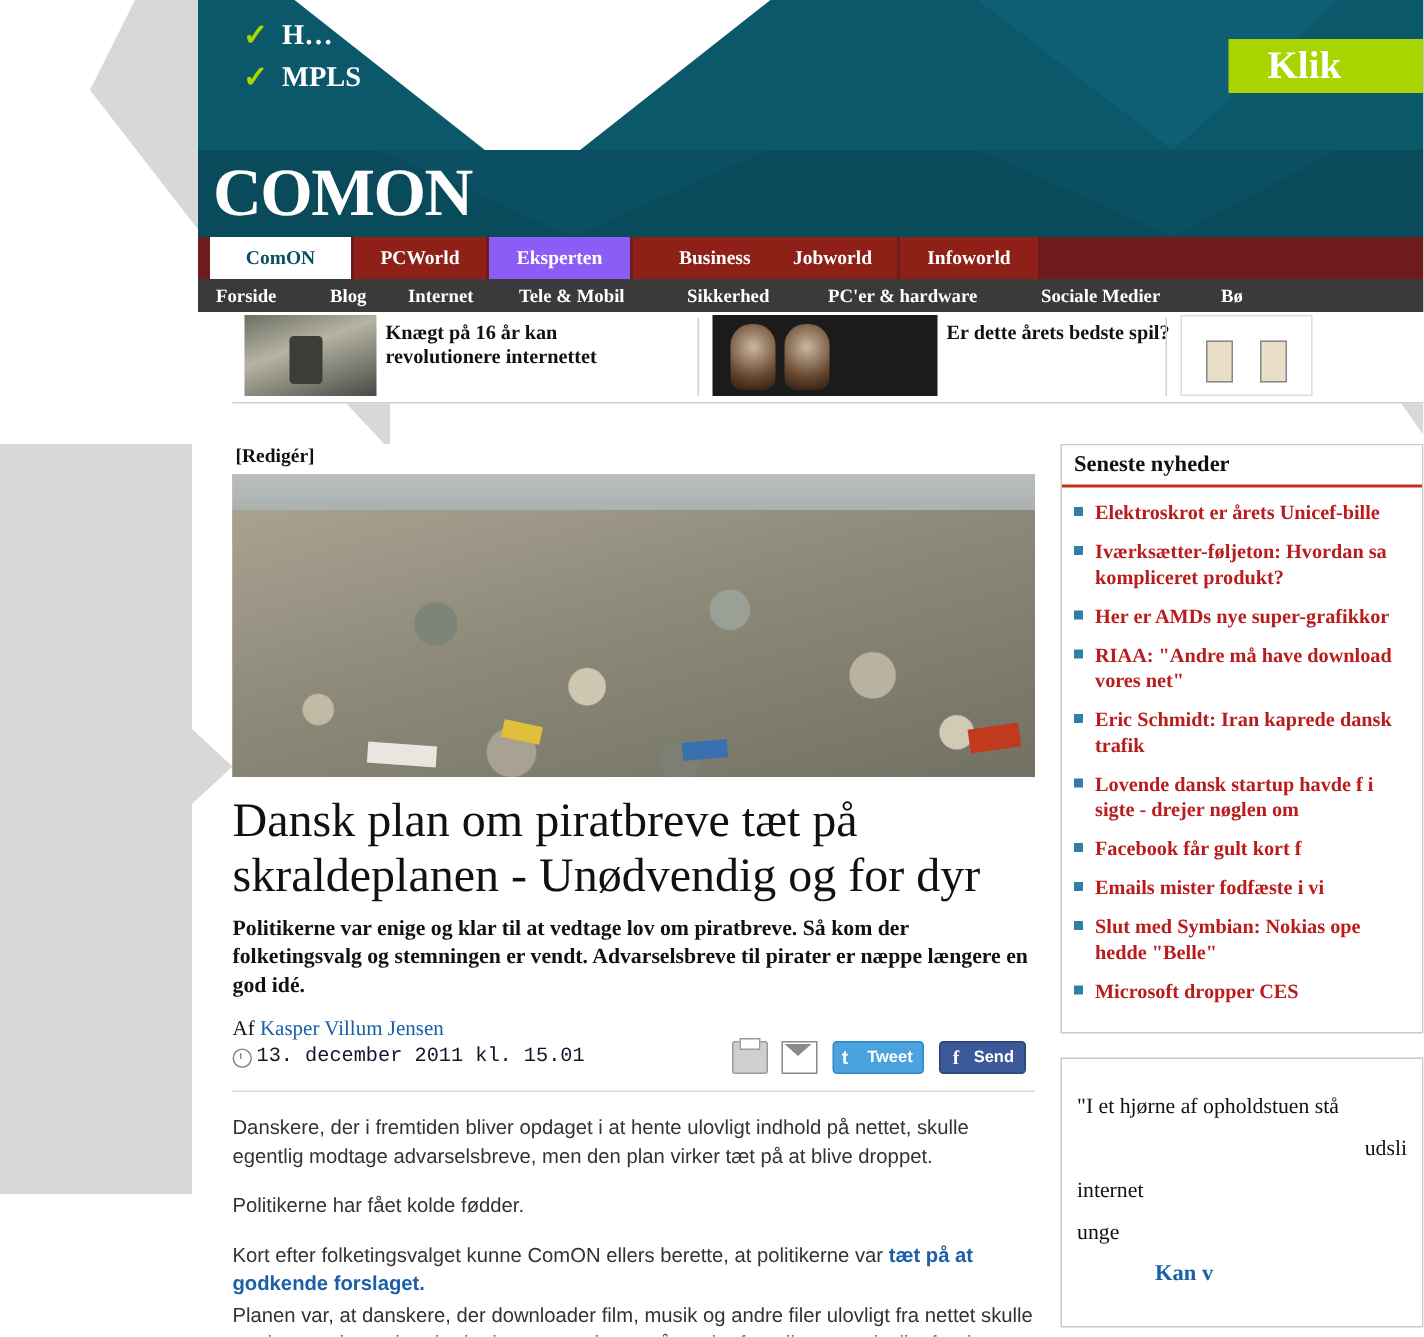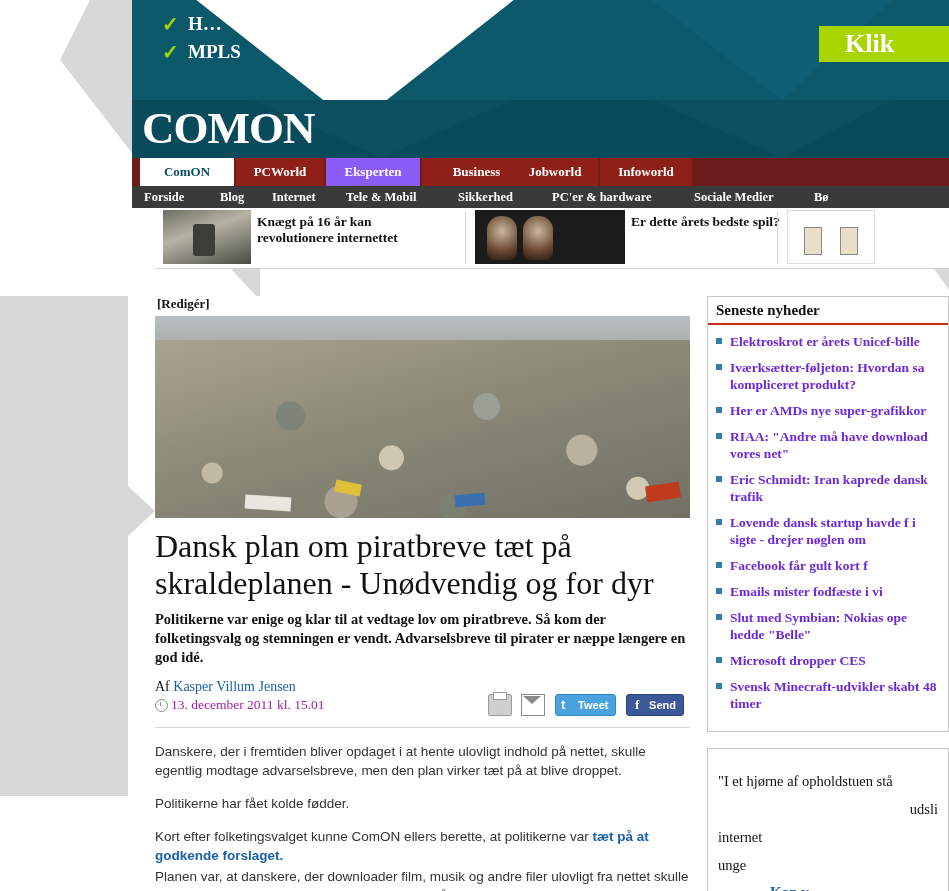--- a/index.html
+++ b/index.html
@@ -164,21 +164,21 @@
     margin:10px 0 8px 0;color:#111;
   }
   p.standfirst{
     font-family:"Liberation Serif", serif;font-weight:bold;font-size:14.5px;line-height:19px;
     margin:0 0 12px 0;color:#111;
   }
   .byline{font-family:"Liberation Serif", serif;font-size:14px;color:#111;margin:0 0 2px 0;}
   .byline a{color:#1a5fa8;text-decoration:none;}
   .metarow{position:relative;height:30px;border-bottom:1px solid #d8d8d8;}
   .date{
-    font-family:Liberation Serif, serif;font-size:13.5px;color:#a21caf;
+    font-family:Liberation Mono, monospace;font-size:13.5px;color:#0f172a;
     position:absolute;left:16px;top:0;
   }
   .clock{
     position:absolute;left:0;top:2px;width:11px;height:11px;border:1px solid #8a8a8a;border-radius:50%;
   }
   .clock::after{content:"";position:absolute;left:4px;top:2px;width:1px;height:4px;background:#8a8a8a;}
   .share{position:absolute;right:0;top:-3px;height:24px;}
   .ic{
     display:inline-block;width:22px;height:20px;vertical-align:middle;position:relative;margin-right:6px;
   }
@@ -205,21 +205,21 @@
   .rightcol{position:absolute;left:707px;top:296px;width:242px;z-index:3;}
   .news-box{border:1px solid #c9c9c9;background:#ffffff;width:242px;box-sizing:border-box;}
   .news-head{
     height:26px;line-height:26px;padding-left:8px;
     font-family:"Liberation Serif", serif;font-weight:bold;font-size:15px;color:#111;
     border-bottom:2px solid #c22e1a;background:#ffffff;
   }
   .news-list{margin:0;padding:8px 6px 10px 6px;list-style:none;}
   .news-list li{
     position:relative;padding:0 0 0 16px;margin-bottom:9px;
-    font-family:"Liberation Serif", serif;font-weight:bold;font-size:13.5px;line-height:17px;color:#6d28d9;
+    font-family:"Liberation Serif", serif;font-weight:bold;font-size:13.5px;line-height:17px;color:#b91c1c;
   }
   .news-list li::before{
     content:"";position:absolute;left:2px;top:5px;width:6px;height:6px;background:#2f7fa8;
   }
   .quote-box{
     margin-top:16px;border:1px solid #c9c9c9;background:#ffffff;width:242px;height:180px;
     box-sizing:border-box;position:relative;padding:18px 10px;
   }
   .quote-box .q{
     font-family:"Liberation Serif", serif;font-size:14.5px;line-height:28px;color:#111;
@@ -348,21 +348,20 @@
       <li><span>Elektroskrot er årets Unicef-bille</span></li>
       <li><span>Iværksætter-føljeton: Hvordan sa kompliceret produkt?</span></li>
       <li><span>Her er AMDs nye super-grafikkor</span></li>
       <li><span>RIAA: "Andre må have download vores net"</span></li>
       <li><span>Eric Schmidt: Iran kaprede dansk trafik</span></li>
       <li><span>Lovende dansk startup havde f i sigte - drejer nøglen om</span></li>
       <li><span>Facebook får gult kort f</span></li>
       <li><span>Emails mister fodfæste i vi</span></li>
       <li><span>Slut med Symbian: Nokias ope hedde "Belle"</span></li>
       <li><span>Microsoft dropper CES</span></li>
-      <li><span>Svensk Minecraft-udvikler skabt 48 timer</span></li>
     </ul>
   </div>
 
   <div class="quote-box">
     <div class="q">"I et hjørne af opholdstuen stå</div>
     <div class="q" style="text-align:right;">udsli</div>
     <div class="q">internet</div>
     <div class="q">unge</div>
     <div class="more">Kan v</div>
   </div>

